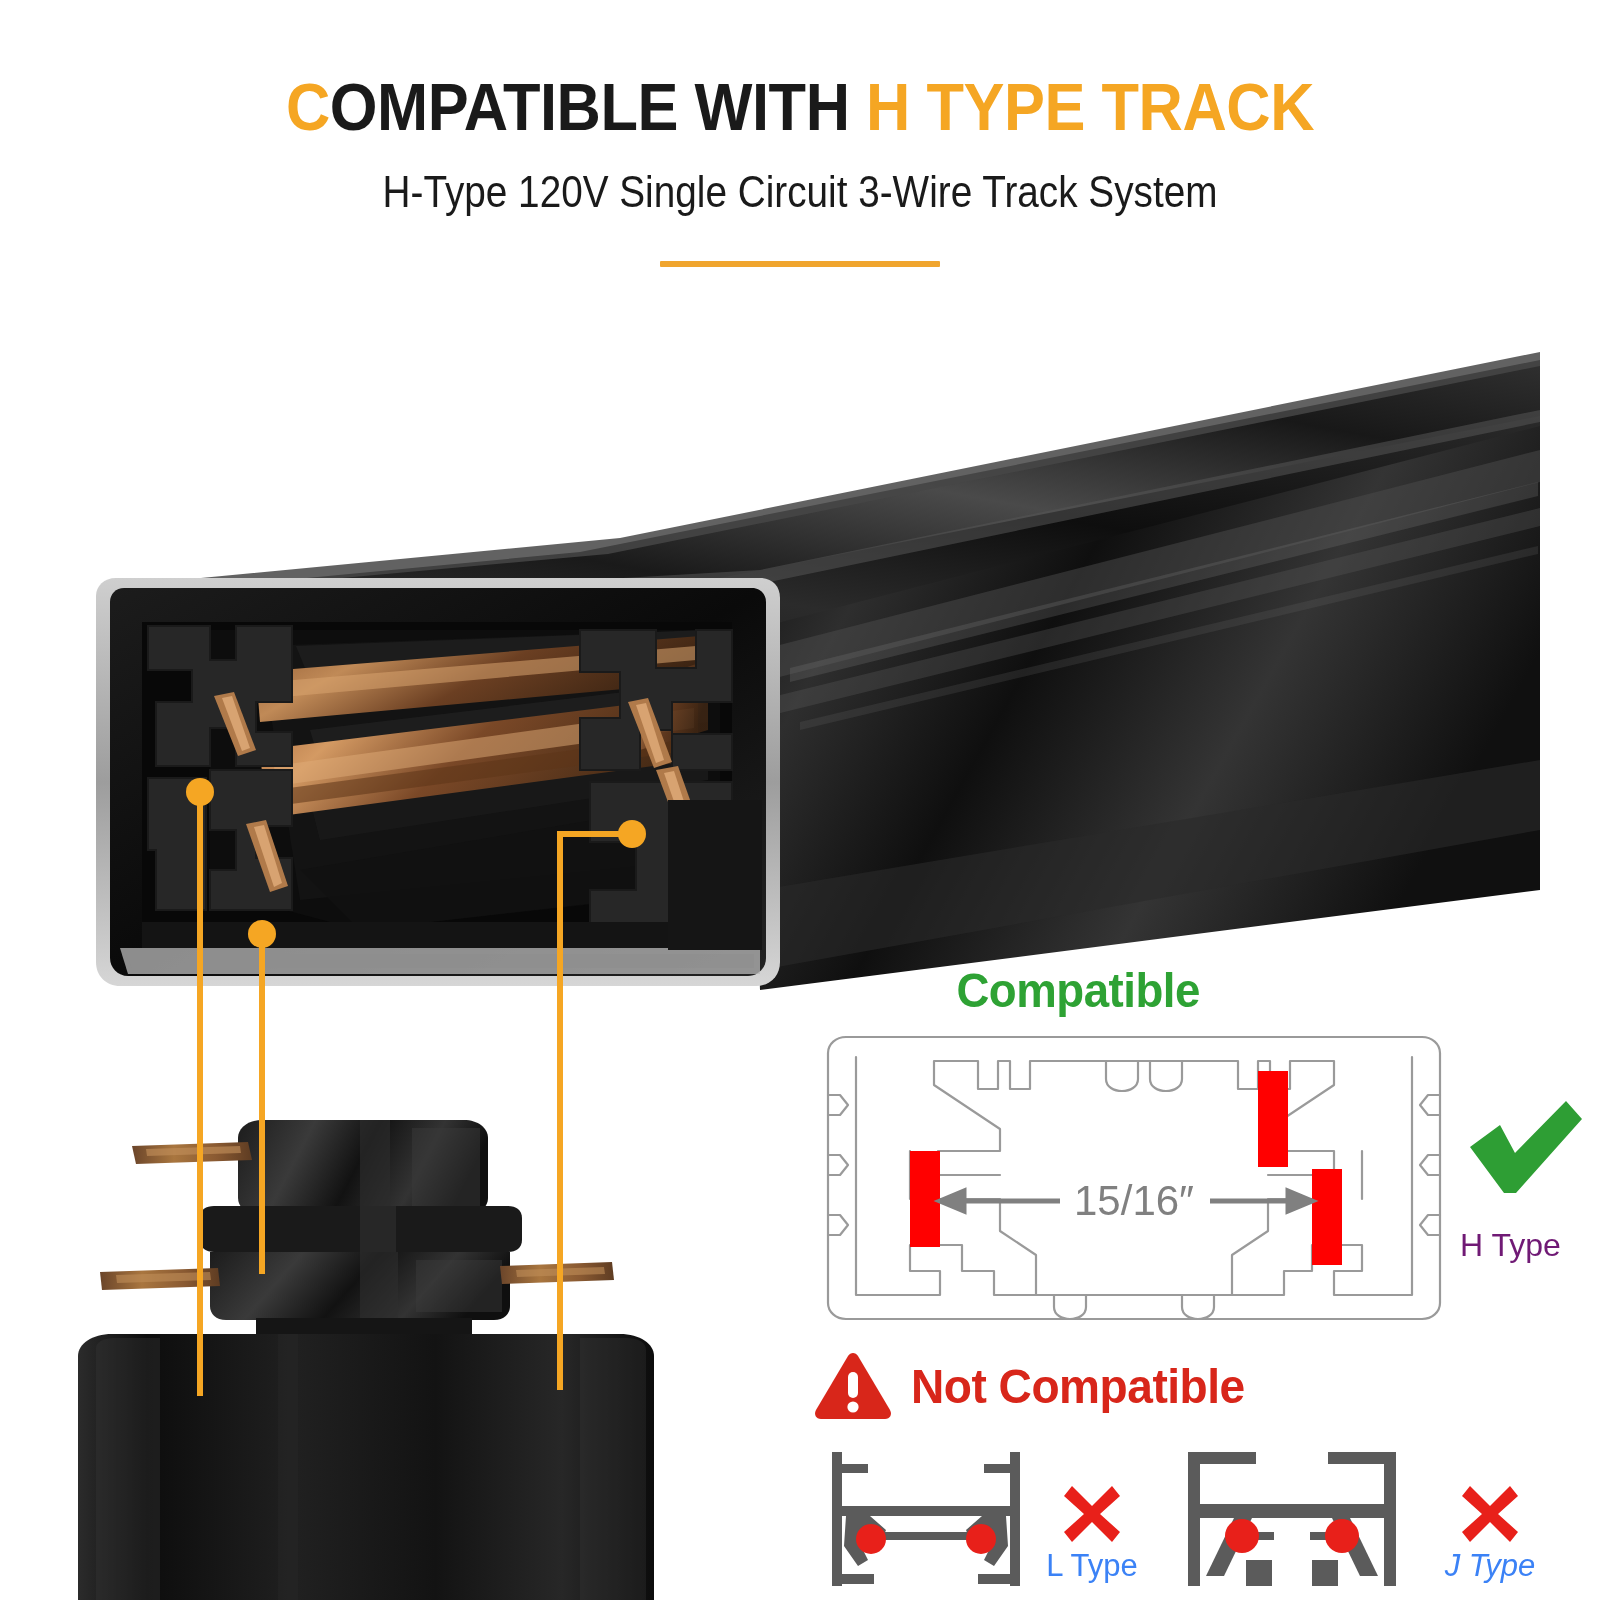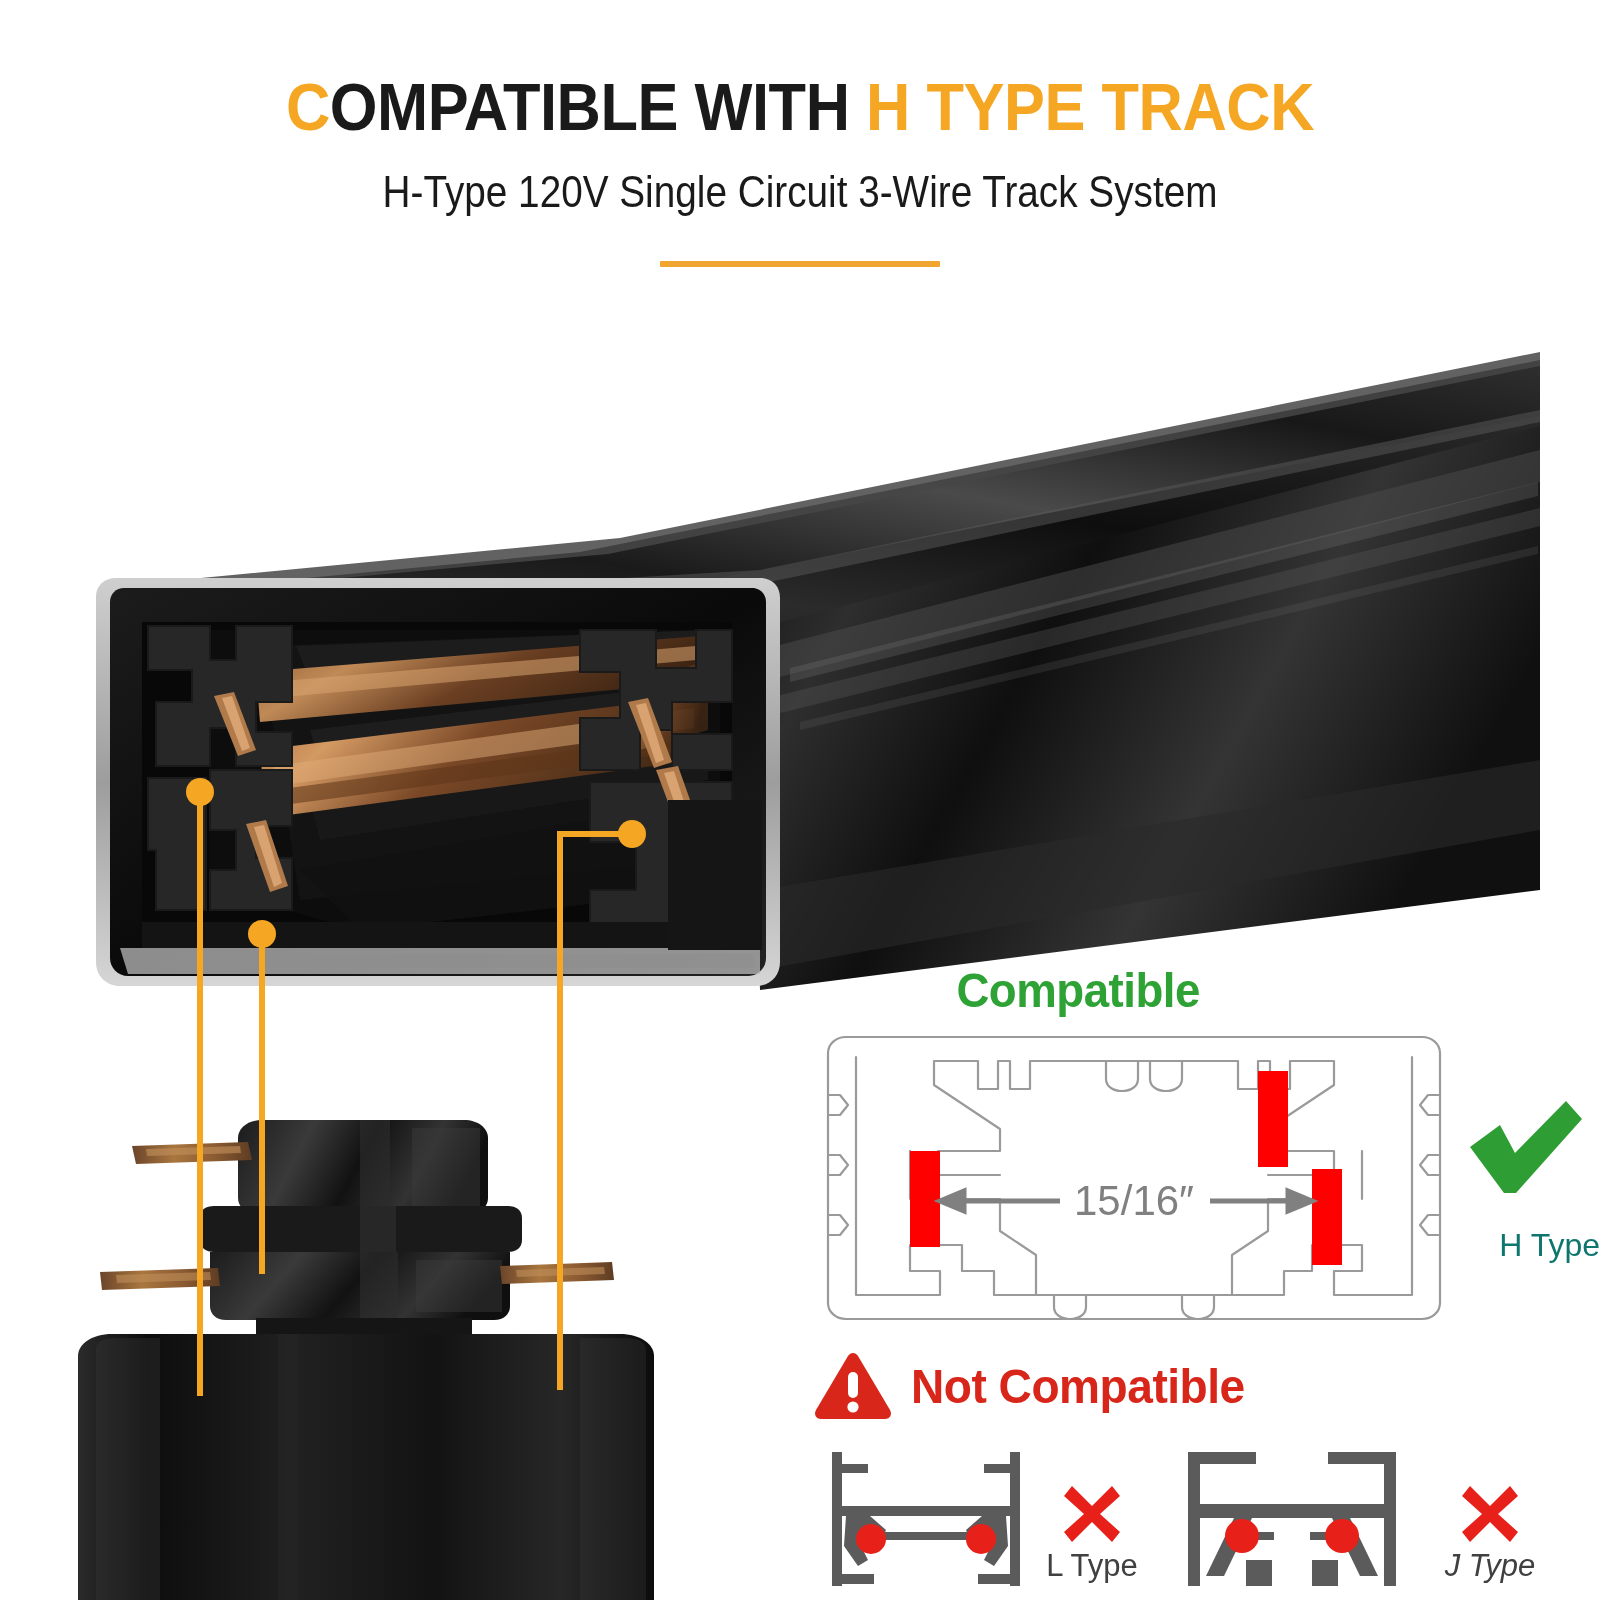--- a/index.html
+++ b/index.html
@@ -123,23 +123,23 @@
     left: 660px;
     top: 140px;
     width: 130px;
     height: 115px;
   }
   #compat-type-label {
     position: absolute;
     left: 660px;
     top: 272px;
     width: 140px;
-    text-align: right;
+    text-align: left;
     font-size: 32px;
-    color: #0f766e;
+    color: #701a75;
     white-space: nowrap;
   }
 
   
   #notcompat-panel {
     position: absolute;
     left: 800px;
     top: 1340px;
     width: 800px;
     height: 260px;
@@ -179,21 +179,21 @@
     top: 36px;
     width: 60px;
     height: 60px;
   }
   .bad-label {
     position: absolute;
     top: 100px;
     width: 120px;
     text-align: center;
     font-size: 31px;
-    color: #404040;
+    color: #3b82f6;
     white-space: nowrap;
   }
   #bad-l .bad-x { left: 248px; }
   #bad-l .bad-label { left: 218px; }
   #bad-j .bad-x { left: 288px; }
   #bad-j .bad-label { left: 258px; font-style: italic; }
 </style>
 </head>
 <body>
 

